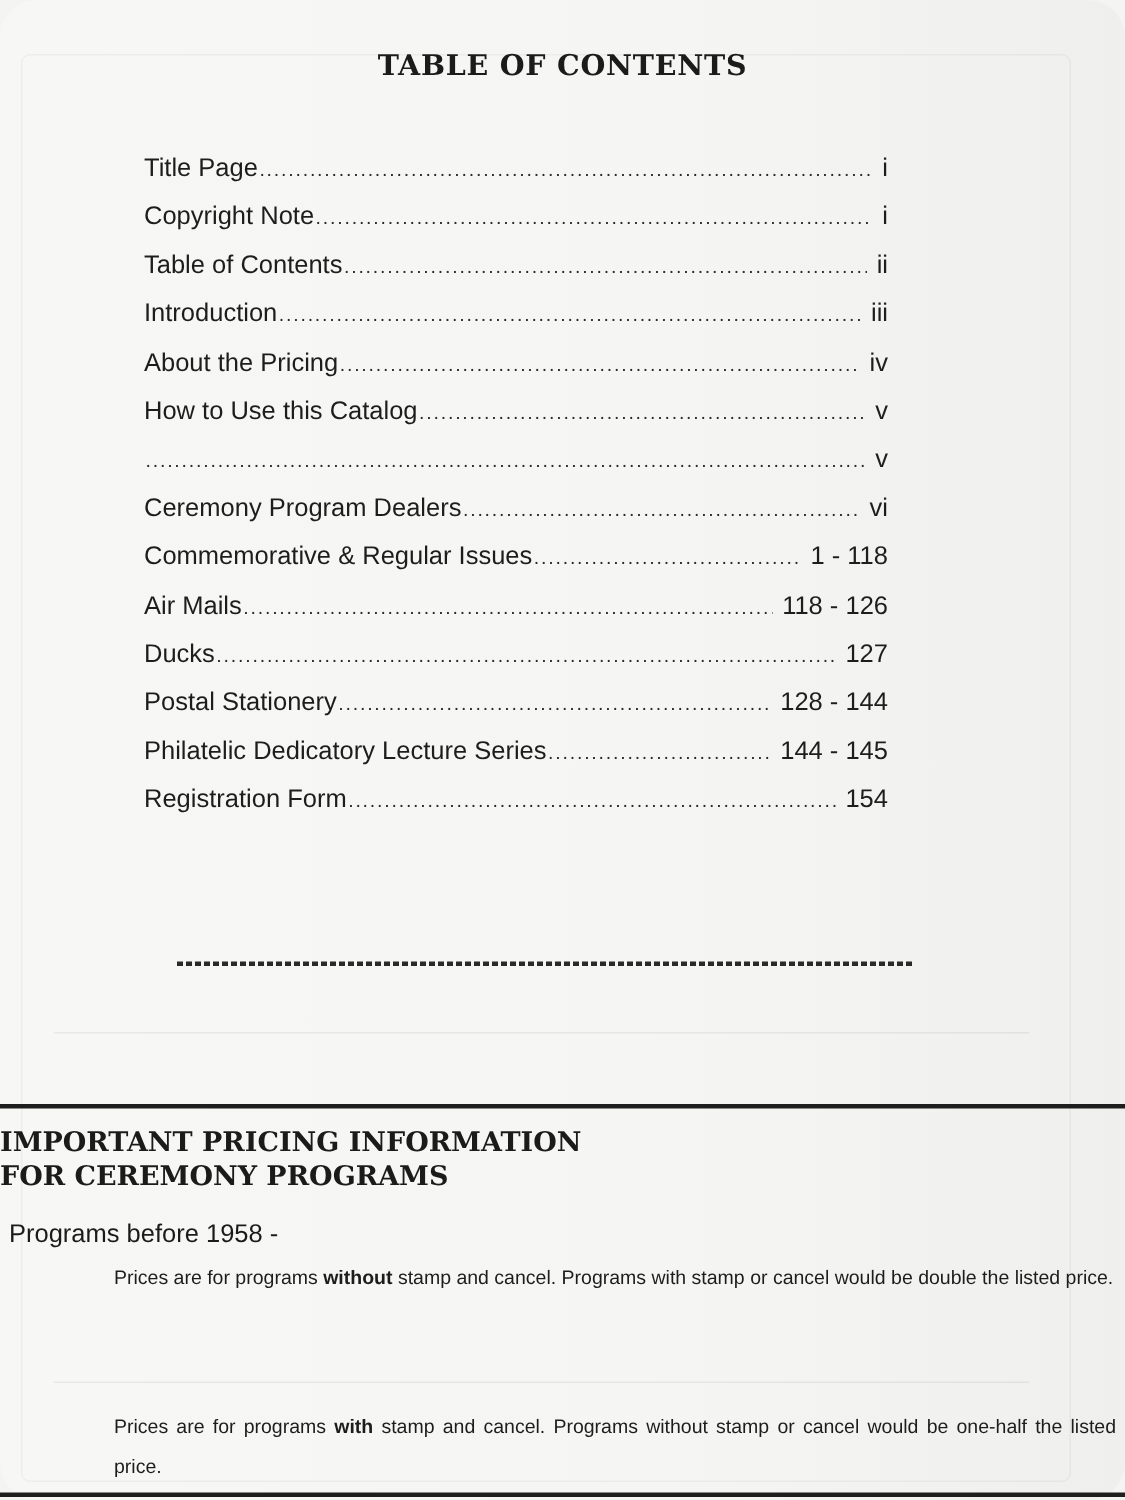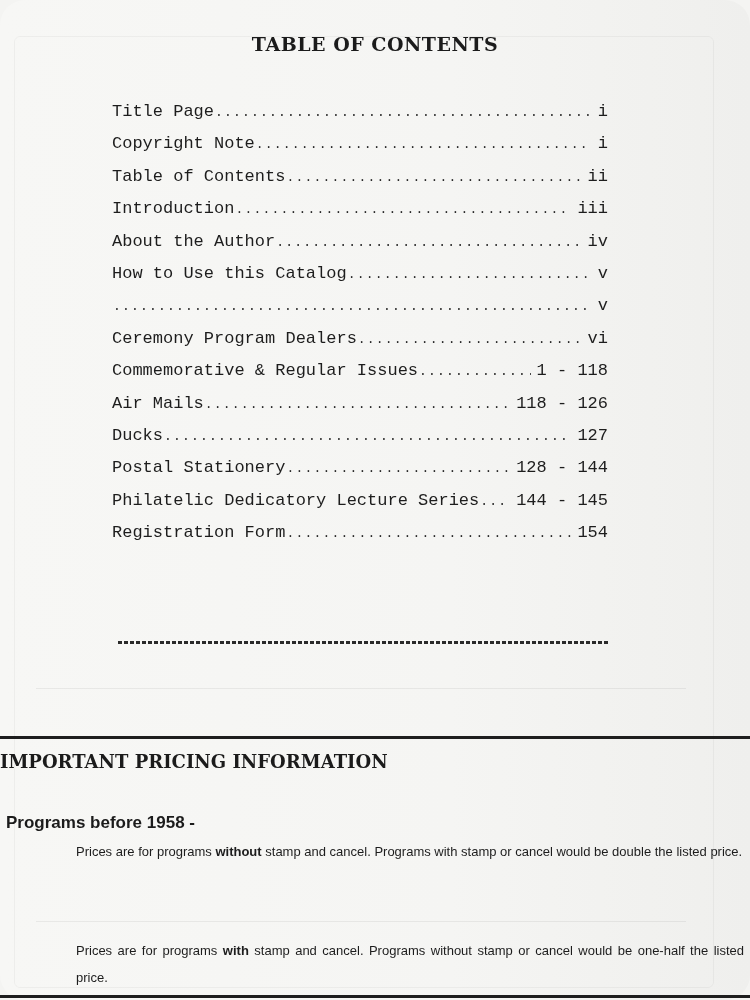--- a/index.html
+++ b/index.html
@@ -42,24 +42,23 @@
       left: 0; width: 750px;
       text-align: center;
       font-family: "DejaVu Serif", serif;
       font-weight: bold;
       font-size: 19px;
       letter-spacing: 0.5px;
       color: #1b1b1b;
     }
     .toc-list {
       position: absolute;
-      left: 112px;
+      left: 96px;
       top: 102px;
       width: 496px;
-      font-family: Liberation Mono, monospace;
     }
     .toc-row {
       display: flex;
       align-items: baseline;
       height: 32.4px;
       font-size: 17px;
       color: #1d1d1d;
     }
     .toc-label {
       white-space: nowrap;
@@ -104,21 +103,21 @@
       text-align: left;
       font-family: "DejaVu Serif", serif;
       font-weight: bold;
       font-size: 18px;
       line-height: 23px;
       color: #1b1b1b;
     }
     .section-heading {
       position: absolute;
       left: 6px;
-      font-weight: bold;
+      font-weight: normal;
       font-size: 17px;
       color: #1b1b1b;
       text-align: right;
     }
     .section-body {
       position: absolute;
       left: 76px;
       width: 668px;
       font-size: 13px;
       line-height: 27px;
@@ -152,21 +151,21 @@
         <span class="toc-label">Table of Contents</span>
         <span class="toc-leader"></span>
         <span class="toc-page">ii</span>
       </div>
     <div class="toc-row">
         <span class="toc-label">Introduction</span>
         <span class="toc-leader"></span>
         <span class="toc-page">iii</span>
       </div>
     <div class="toc-row">
-        <span class="toc-label">About the Author</span>
+        <span class="toc-label">About the Pricing</span>
         <span class="toc-leader"></span>
         <span class="toc-page">iv</span>
       </div>
     <div class="toc-row">
         <span class="toc-label">How to Use this Catalog</span>
         <span class="toc-leader"></span>
         <span class="toc-page">v</span>
       </div>
     <div class="toc-row">
         <span class="toc-leader"></span>
@@ -208,20 +207,21 @@
         <span class="toc-page">154</span>
       </div>
   </div>
 
   <div class="dash-rule"></div>
 
   <div class="thick-rule" style="top:736px"></div>
 
   <div class="pricing-title">
     <div>IMPORTANT PRICING INFORMATION</div>
+    <div>FOR CEREMONY PROGRAMS</div>
   </div>
 
   <div class="section-heading" style="top:813px">Programs before 1958 -</div>
   <div class="section-body" style="top:838px"><span>Prices are for programs </span><b>without</b><span> stamp and cancel. Programs with stamp or cancel would be double the listed price.</span></div>
 
   <div class="section-body" style="top:937px"><span>Prices are for programs </span><b>with</b><span> stamp and cancel. Programs without stamp or cancel would be one-half the listed price.</span></div>
 
   <div class="thick-rule" style="top:995px"></div>
 </div>
 

